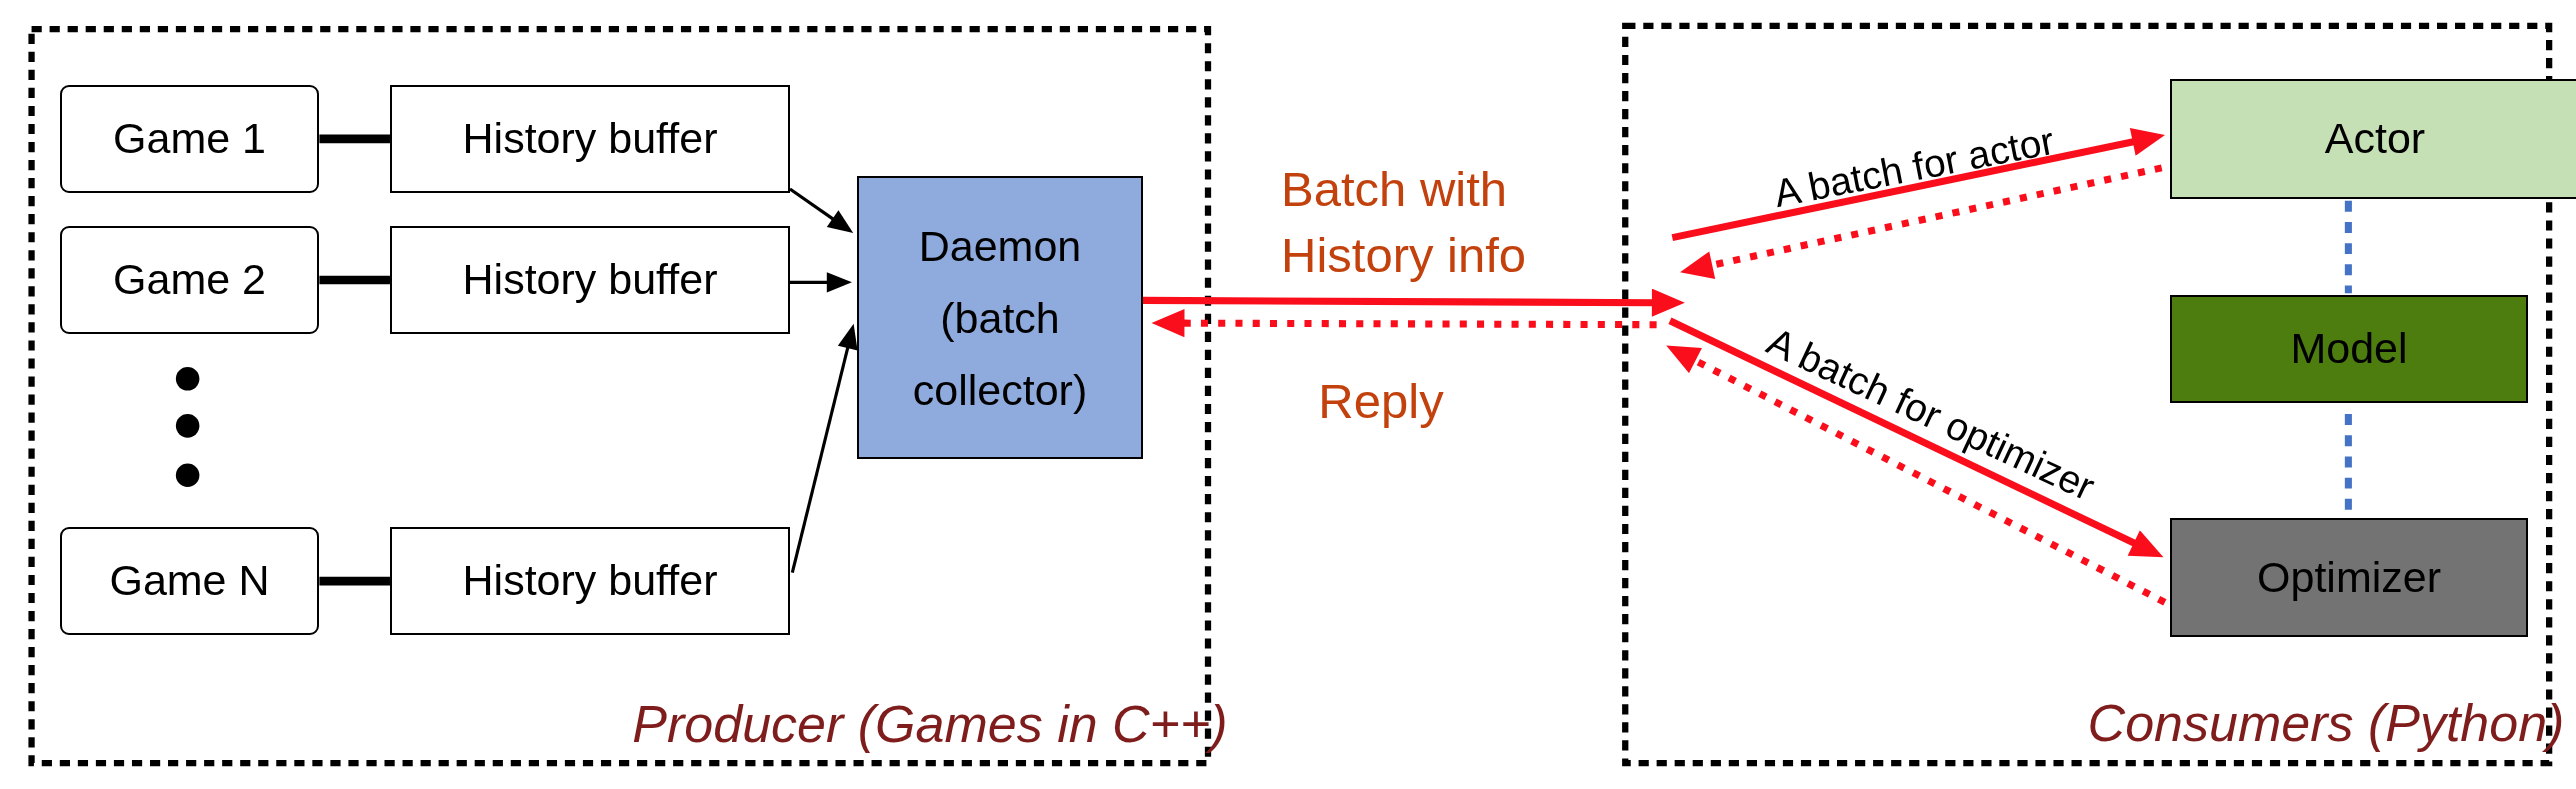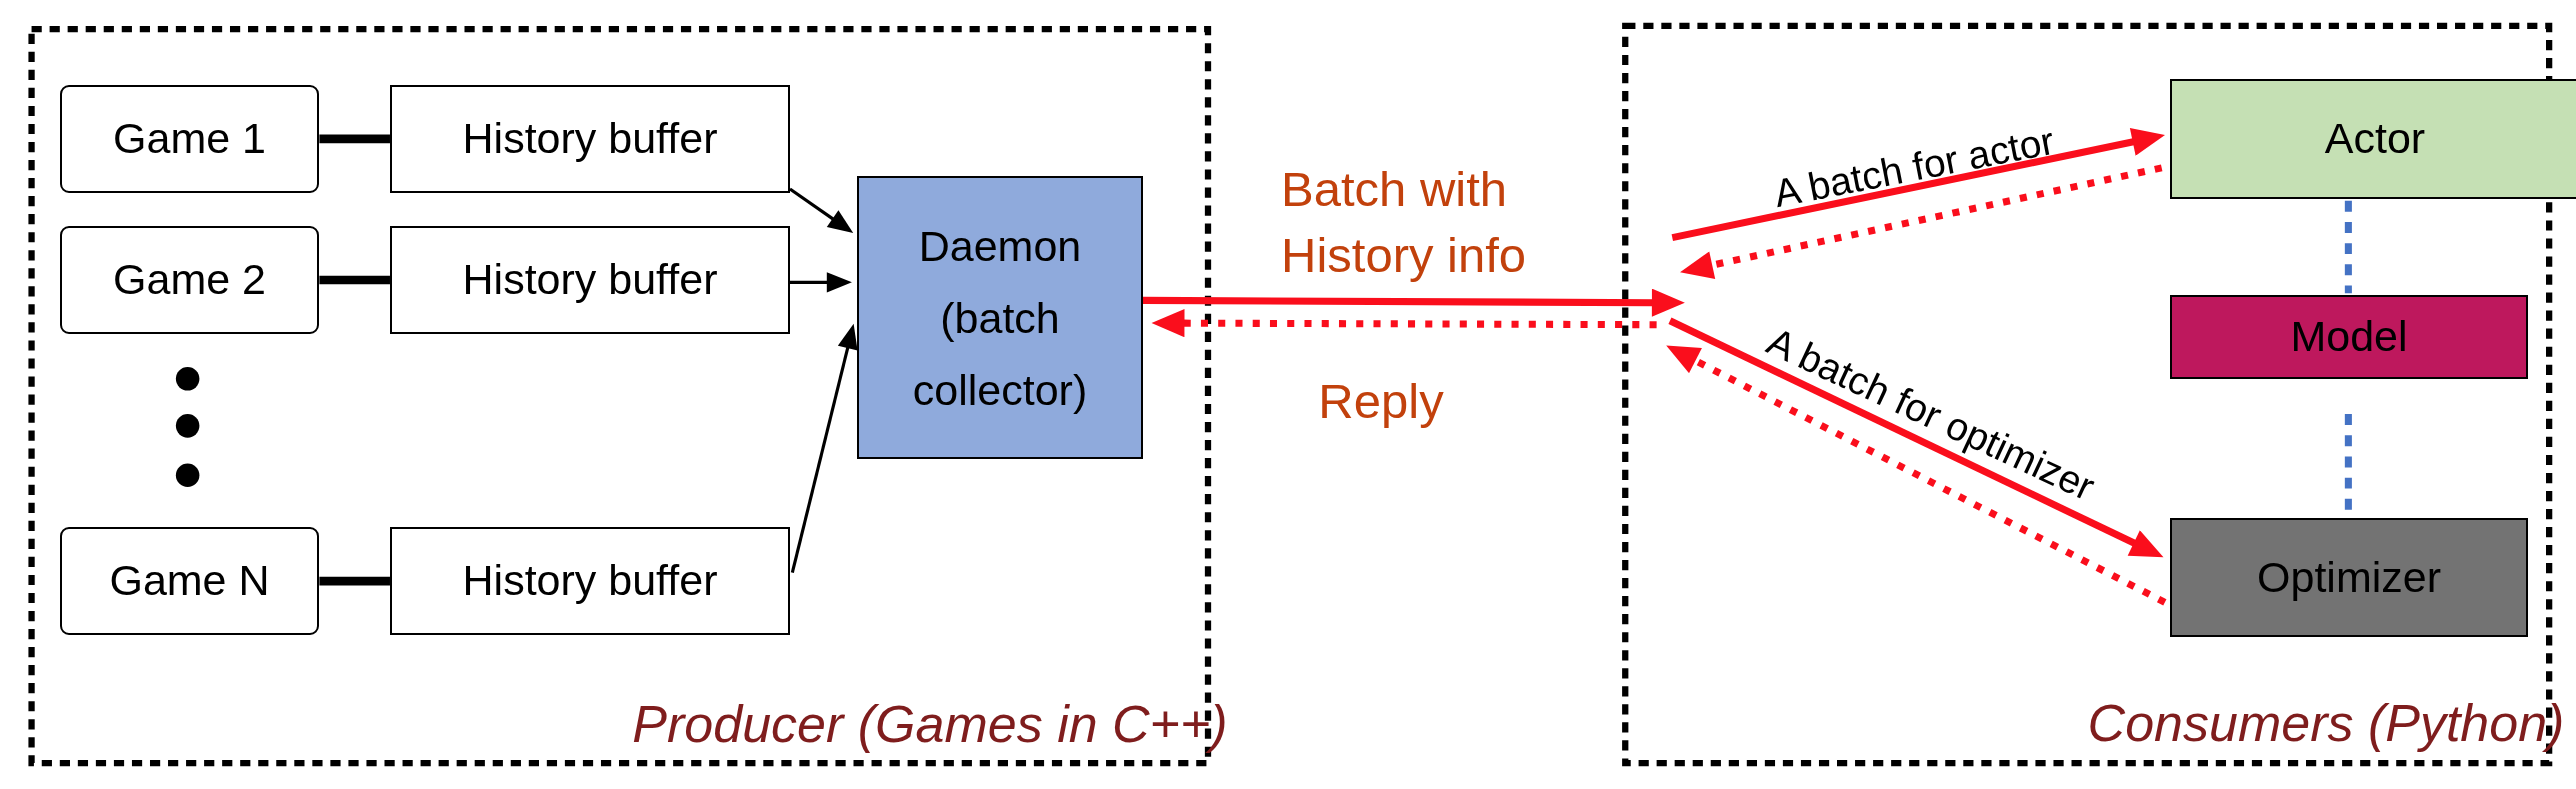--- a/index.html
+++ b/index.html
@@ -30,21 +30,21 @@
   .row-n { top: 527px; }
 
   .daemon-box {
     left: 857px; top: 143px; width: 286px; height: 283px;
     background: #8faadc;
     white-space: pre-line;
     line-height: 72px;
     margin-top: 33px;
   }
   .actor-box     { left: 2170px; top: 79px; width: 410px; height: 120px; background: #c5e0b4; }
-  .model-box     { left: 2170px; top: 295px; width: 358px; height: 84px; background: #be185d; }
+  .model-box     { left: 2170px; top: 295px; width: 358px; height: 108px; background: #4d7c0f; }
   .optimizer-box { left: 2170px; top: 518px; width: 358px; height: 119px; background: #737373; }
 
   .annotation {
     position: absolute;
     color: #c2410c;
     font-size: 49px;
     line-height: 66px;
     white-space: pre-line;
     margin-top: 21px;
   }

